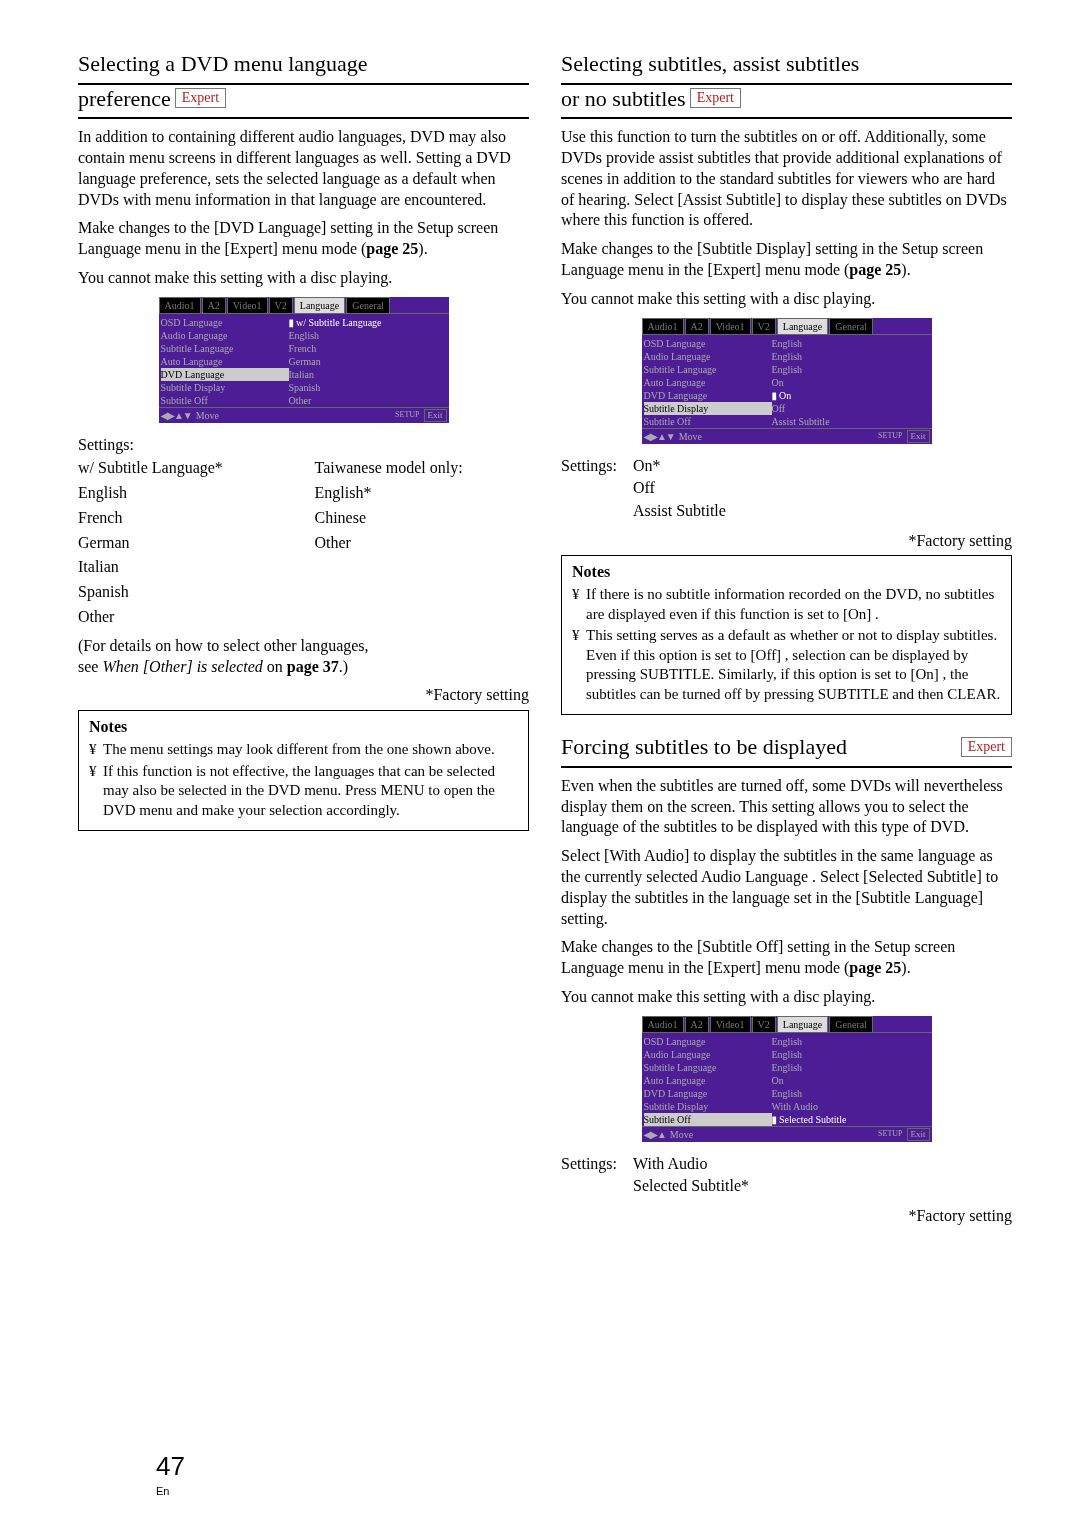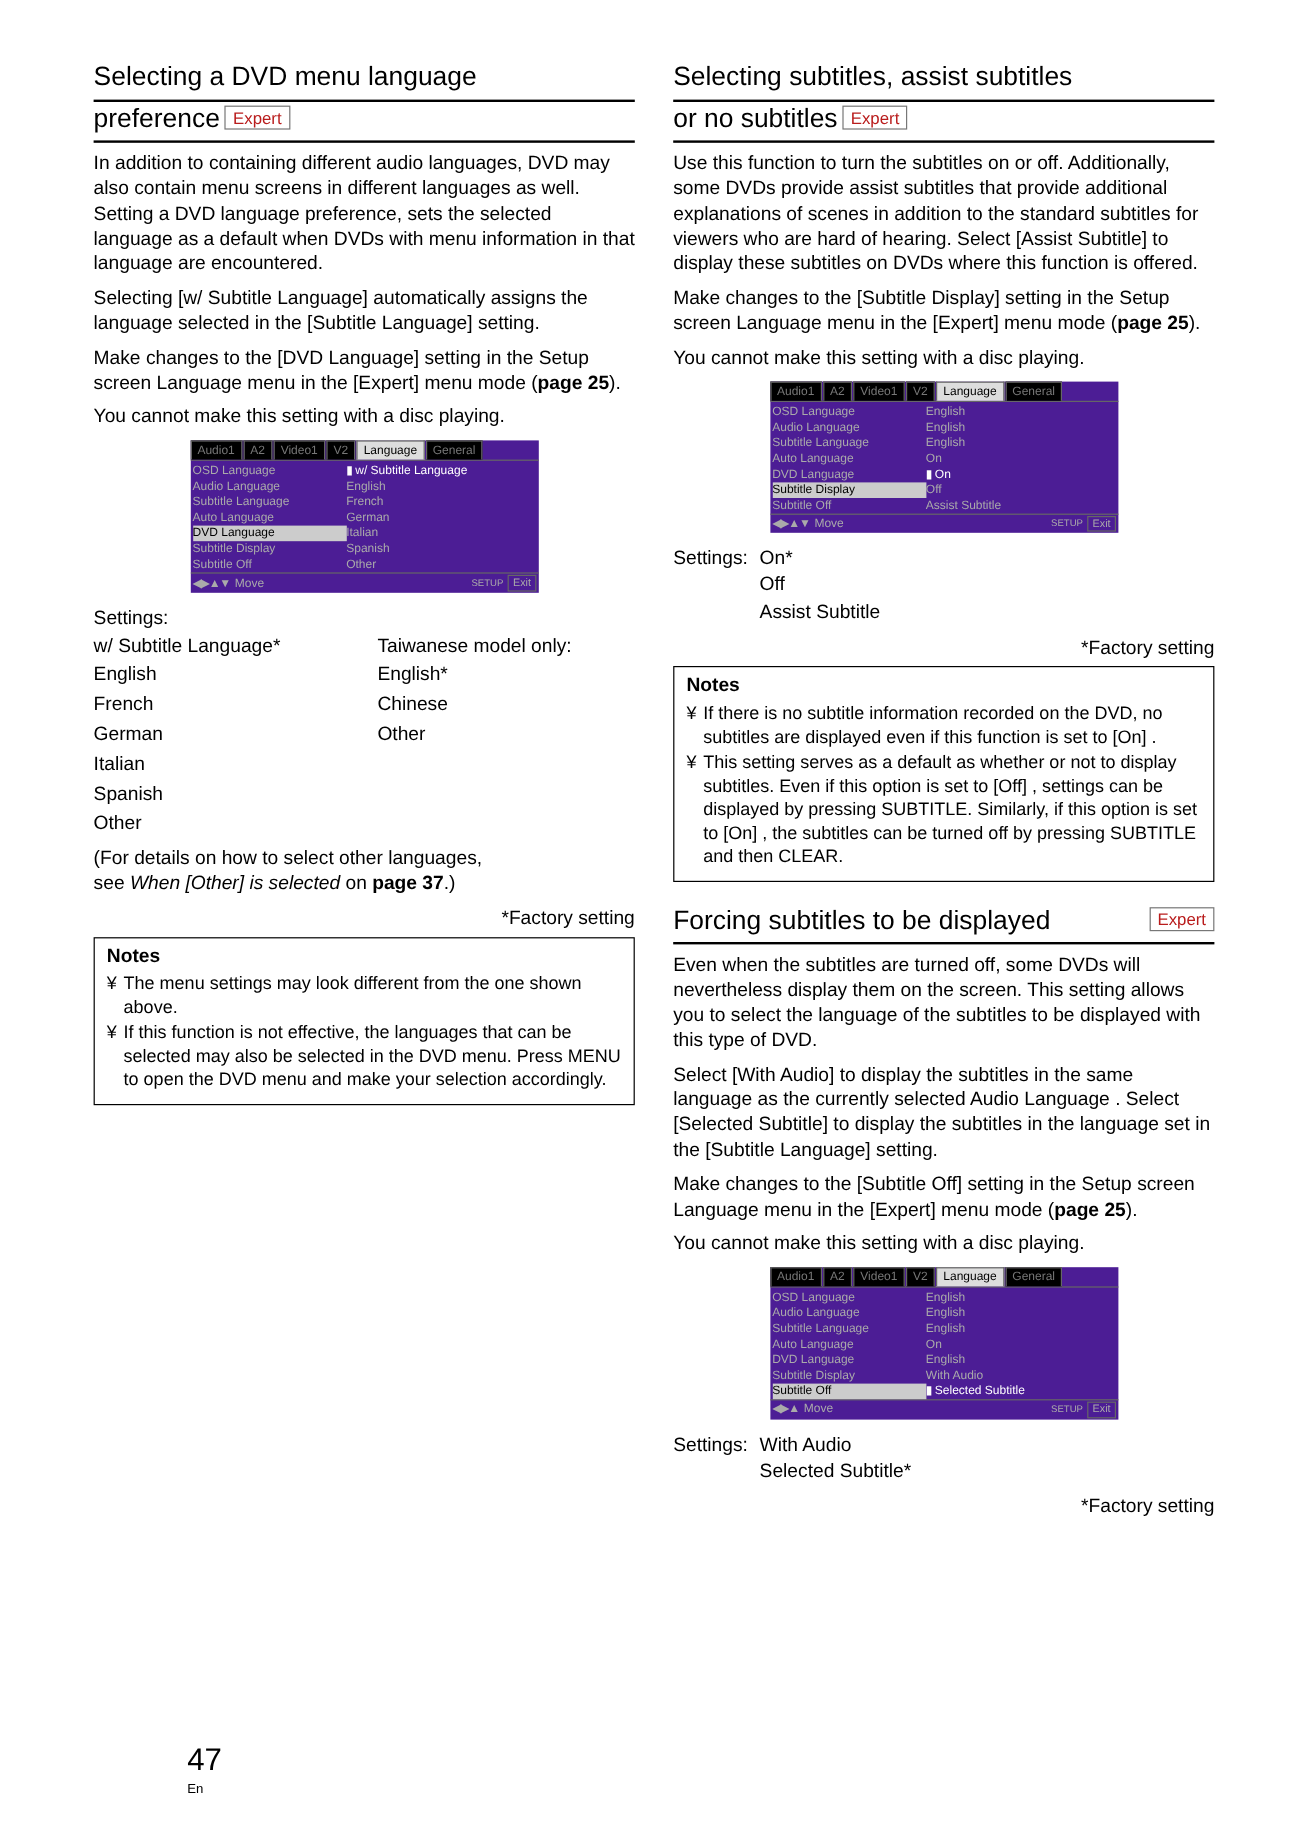--- a/index.html
+++ b/index.html
@@ -6,21 +6,21 @@
   body {
     margin: 0;
     font-family: Arial, Helvetica, sans-serif;
     background: #fff;
     color: #000;
     width: 1080px;
     padding: 50px 68px 50px 78px;
     font-size: 16px;
     line-height: 1.3;
   }
-  .columns { display: flex; gap: 32px; }
+  .columns { display: flex; gap: 32px; font-family: Liberation Serif, serif; }
   .col { flex: 1; }
   .section-title {
     font-size: 22px;
     font-weight: normal;
     margin: 0 0 2px 0;
     border-bottom: 2px solid #000;
     padding-bottom: 4px;
     display: flex;
     align-items: flex-end;
     flex-wrap: wrap;
@@ -119,24 +119,20 @@
   <div class="col">
     <div class="section-title">
       <span>Selecting a DVD menu language</span>
     </div>
     <div style="display:flex;align-items:center;border-bottom:2px solid #000;padding-bottom:4px;margin-top:-2px;">
       <span style="font-size:22px">preference</span>
       <span class="expert-badge">Expert</span>
     </div>
 
     <p>In addition to containing different audio languages, DVD may also contain menu screens in different languages as well. Setting a DVD language preference, sets the selected language as a default when DVDs with menu information in that language are encountered.</p>
-    <p>
-      <span>Selecting [w/ Subtitle Language]</span>
-      <span> automatically assigns the language selected in the [Subtitle Language] setting.</span>
-    </p>
     <p>
       <span>Make changes to the [DVD Language] setting in the Setup screen Language menu in the [Expert] menu mode (</span><span class="bold">page 25</span><span>).</span>
     </p>
     <p>You cannot make this setting with a disc playing.</p>
 
     <div class="setup-menu">
       <div class="tabs">
         <div class="tab">Audio1</div>
         <div class="tab">A2</div>
         <div class="tab">Video1</div>
@@ -296,21 +292,21 @@
     </div>
 
     <div class="notes-box">
       <div class="notes-title">Notes</div>
       <div class="note-item">
         <div class="bullet">¥</div>
         <div>If there is no subtitle information recorded on the DVD, no subtitles are displayed even if this function is set to [On] .</div>
       </div>
       <div class="note-item">
         <div class="bullet">¥</div>
-        <div>This setting serves as a default as whether or not to display subtitles. Even if this option is set to [Off] , settings can be displayed by pressing SUBTITLE. Similarly, if this option is set to [On] , the subtitles can be turned off by pressing SUBTITLE and then CLEAR.</div>
+        <div>This setting serves as a default as whether or not to display subtitles. Even if this option is set to [Off] , selection can be displayed by pressing SUBTITLE. Similarly, if this option is set to [On] , the subtitles can be turned off by pressing SUBTITLE and then CLEAR.</div>
       </div>
     </div>
 
     <div style="display:flex;align-items:center;border-bottom:2px solid #000;padding-bottom:4px;margin-top:18px;">
       <span style="font-size:22px">Forcing subtitles to be displayed</span>
       <span class="expert-badge" style="margin-left:auto">Expert</span>
     </div>
 
     <p>Even when the subtitles are turned off, some DVDs will nevertheless display them on the screen. This setting allows you to select the language of the subtitles to be displayed with this type of DVD.</p>
     <p>Select [With Audio]   to display the subtitles in the same language as the currently selected Audio Language . Select [Selected Subtitle]   to display the subtitles in the language set in the [Subtitle Language]   setting.</p>

